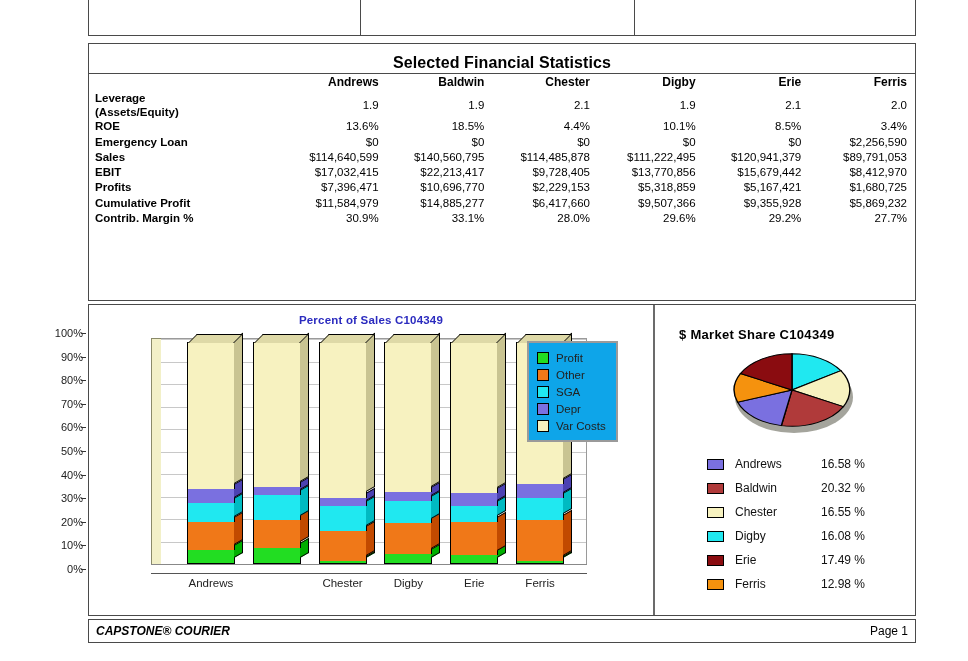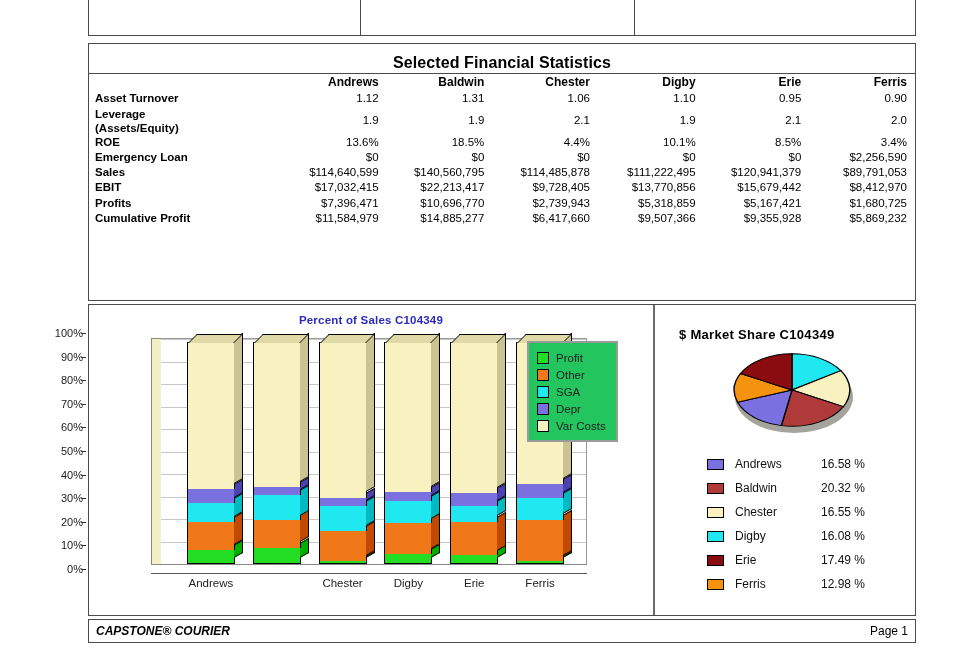--- a/index.html
+++ b/index.html
@@ -195,21 +195,21 @@
     width: 436px; height: 18px;
     display: flex; padding: 0 14px 0 27px;
   }
   .xlab {
     flex: 1; text-align: center;
     font-size: 11.5px; color: #222;
   }
   
   .blegend {
     position: absolute; left: 438px; top: 36px;
-    background: #22c55e;
+    background: #0ea5e9;
     border: 2px solid #9a9a9a;
     padding: 6px 10px 6px 8px;
   }
   .bl-row { display: flex; align-items: center; height: 17px; }
   .swatch {
     width: 12px; height: 12px;
     border: 1px solid #000;
     margin-right: 7px;
     flex: 0 0 auto;
   }
@@ -290,29 +290,20 @@
           <th class="lbl-h"></th>
           <th class="num-h">Andrews</th>
           <th class="num-h">Baldwin</th>
           <th class="num-h">Chester</th>
           <th class="num-h">Digby</th>
           <th class="num-h">Erie</th>
           <th class="num-h">Ferris</th>
         </tr>
       </thead>
       <tbody id="stats-body">
-          <tr>
-            <td class="lbl">Asset Turnover</td>
-            <td class="num">1.12</td>
-            <td class="num">1.31</td>
-            <td class="num">1.06</td>
-            <td class="num">1.10</td>
-            <td class="num">0.95</td>
-            <td class="num">0.90</td>
-          </tr>
           <tr class="two-line">
             <td class="lbl">
               <span class="lbl-l1">Leverage</span>
               <span class="lbl-l2">(Assets/Equity)</span>
             </td>
             <td class="num">1.9</td>
             <td class="num">1.9</td>
             <td class="num">2.1</td>
             <td class="num">1.9</td>
             <td class="num">2.1</td>
@@ -351,33 +342,42 @@
             <td class="num">$22,213,417</td>
             <td class="num">$9,728,405</td>
             <td class="num">$13,770,856</td>
             <td class="num">$15,679,442</td>
             <td class="num">$8,412,970</td>
           </tr>
           <tr>
             <td class="lbl">Profits</td>
             <td class="num">$7,396,471</td>
             <td class="num">$10,696,770</td>
-            <td class="num">$2,739,943</td>
+            <td class="num">$2,229,153</td>
             <td class="num">$5,318,859</td>
             <td class="num">$5,167,421</td>
             <td class="num">$1,680,725</td>
           </tr>
           <tr>
             <td class="lbl">Cumulative Profit</td>
             <td class="num">$11,584,979</td>
             <td class="num">$14,885,277</td>
             <td class="num">$6,417,660</td>
             <td class="num">$9,507,366</td>
             <td class="num">$9,355,928</td>
             <td class="num">$5,869,232</td>
+          </tr>
+          <tr>
+            <td class="lbl">Contrib. Margin %</td>
+            <td class="num">30.9%</td>
+            <td class="num">33.1%</td>
+            <td class="num">28.0%</td>
+            <td class="num">29.6%</td>
+            <td class="num">29.2%</td>
+            <td class="num">27.7%</td>
           </tr>
         </tbody>
     </table>
   </div>
 
   <div class="charts">
 
     <div class="panel-left">
       <div class="bar-title">Percent of Sales  C104349</div>
 

